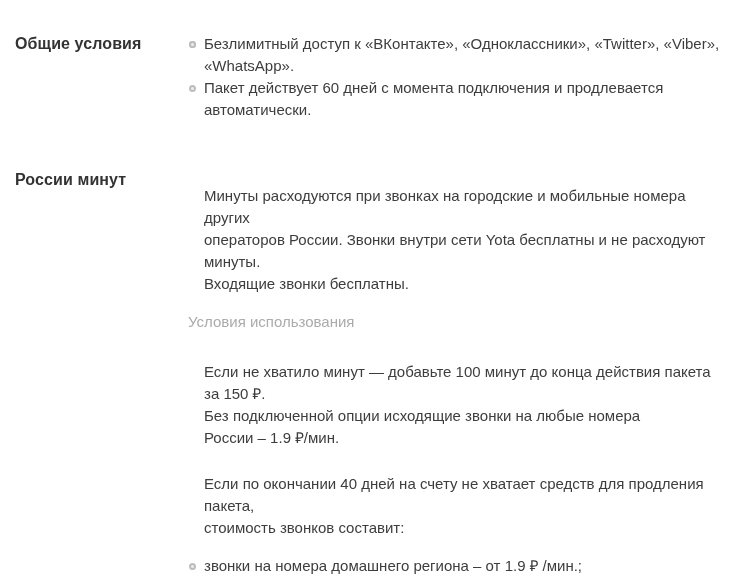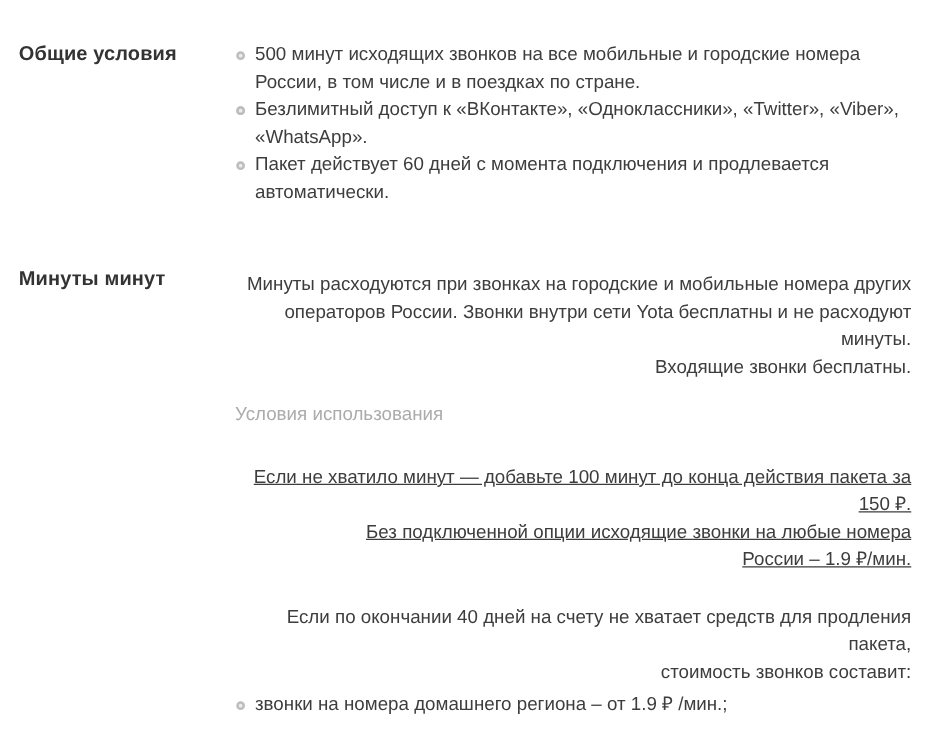--- a/index.html
+++ b/index.html
@@ -43,63 +43,58 @@
   .dot {
     position: absolute;
     left: 1px;
     top: 8px;
     width: 7px;
     height: 7px;
     border-radius: 50%;
     border: 2px solid #bdbdbd;
     background: #ececec;
   }
-  .para { margin: 4px; text-align: right; }
-  .para-option { margin-top: 28px; text-decoration: underline; }
+  .para { margin: 16px; }
+  .para-option { margin-top: 28px; }
   .para-renewal { margin-top: 24px; }
   .muted-subheading {
     margin-top: 16px;
     color: #ababab;
     font-size: 15px;
     line-height: 22px;
   }
 </style>
 </head>
 <body>
 
 <div class="page">
 
   <section class="section">
     <h2 class="label">Общие условия</h2>
     <div class="content">
       <ul class="bullets">
         <li class="bullet-item">
           <span class="dot"></span>
-          <span class="multiline">500 минут исходящих звонков на все мобильные и городские номера
-России, в том числе и в поездках по стране.</span>
-        </li>
-        <li class="bullet-item">
-          <span class="dot"></span>
         </li>
         <li class="bullet-item">
           <span class="dot"></span>
           <span class="multiline">Безлимитный доступ к «ВКонтакте», «Одноклассники», «Twitter», «Viber»,
 «WhatsApp».</span>
         </li>
         <li class="bullet-item">
           <span class="dot"></span>
           <span class="multiline">Пакет действует 60 дней с момента подключения и продлевается
 автоматически.</span>
         </li>
       </ul>
     </div>
   </section>
 
   <section class="section section-minutes">
-    <h2 class="label">Минуты минут</h2>
+    <h2 class="label">России минут</h2>
     <div class="content">
       <p class="para multiline">Минуты расходуются при звонках на городские и мобильные номера других
 операторов России. Звонки внутри сети Yota бесплатны и не расходуют минуты.
 Входящие звонки бесплатны.</p>
       <p class="muted-subheading">Условия использования</p>
       <p class="para para-option multiline">Если не хватило минут — добавьте 100 минут до конца действия пакета за 150 ₽.
 Без подключенной опции исходящие звонки на любые номера
 России – 1.9 ₽/мин.</p>
       <p class="para para-renewal multiline">Если по окончании 40 дней на счету не хватает средств для продления пакета,
 стоимость звонков составит:</p>

